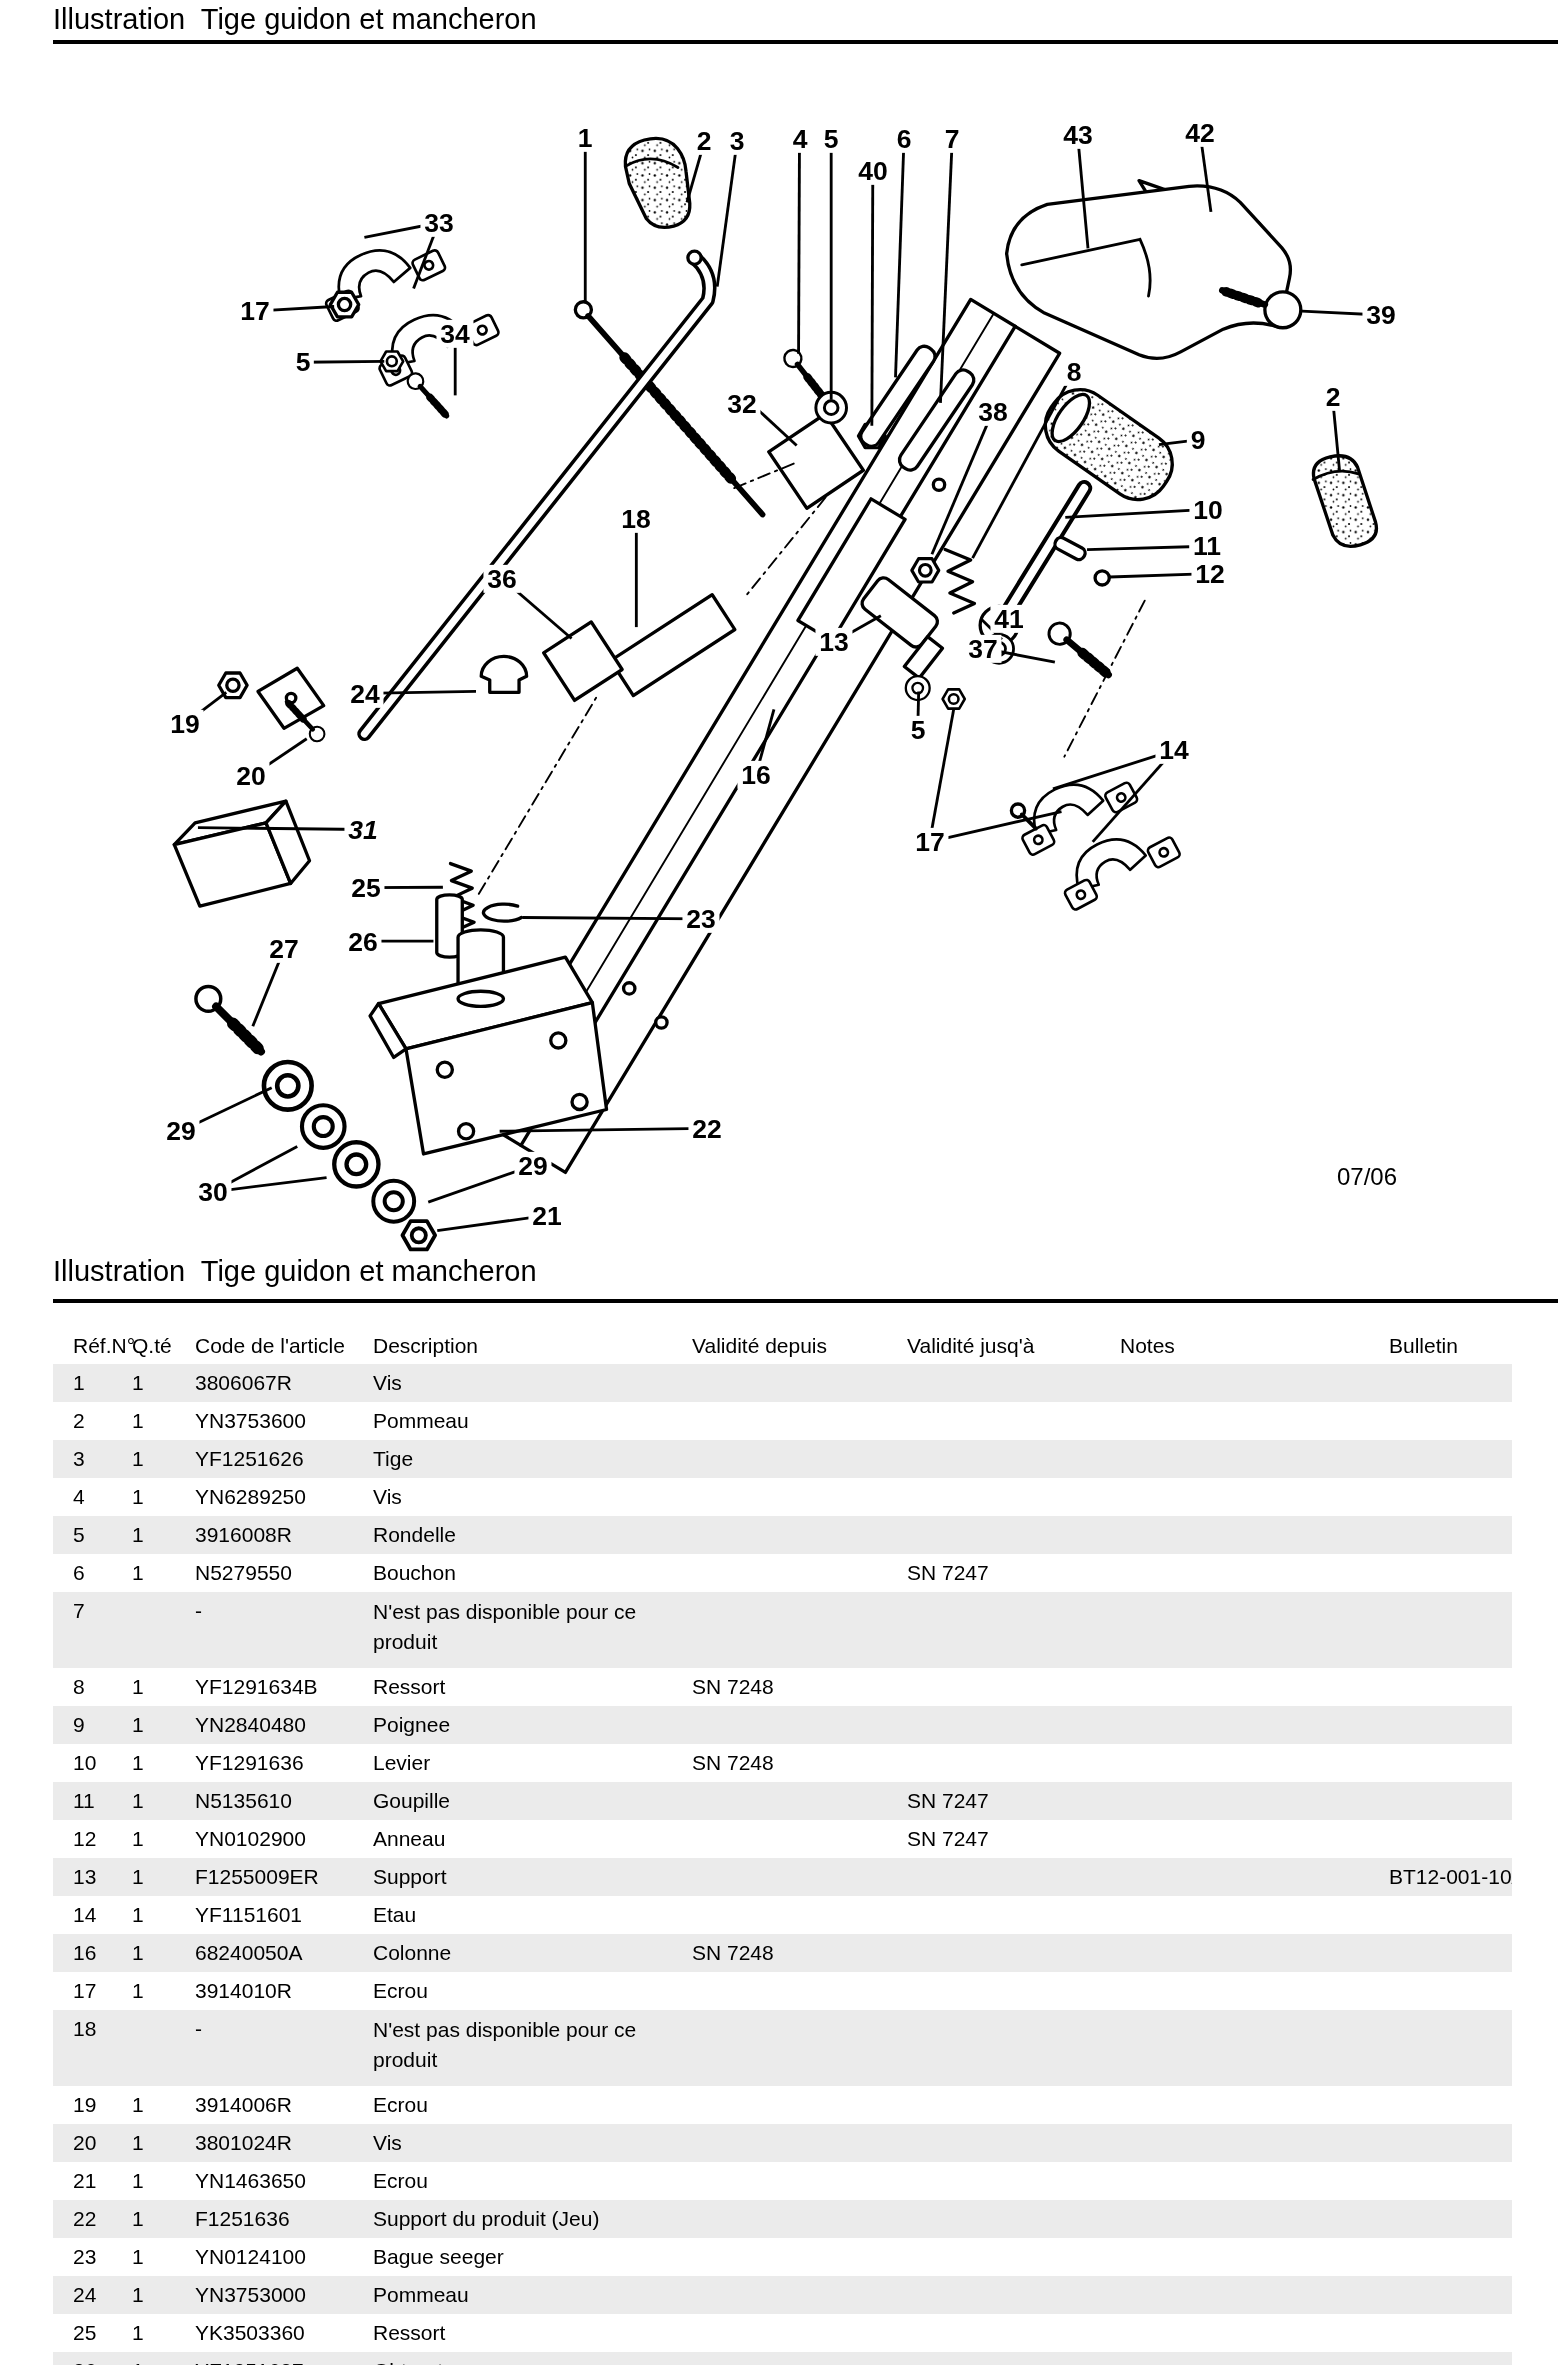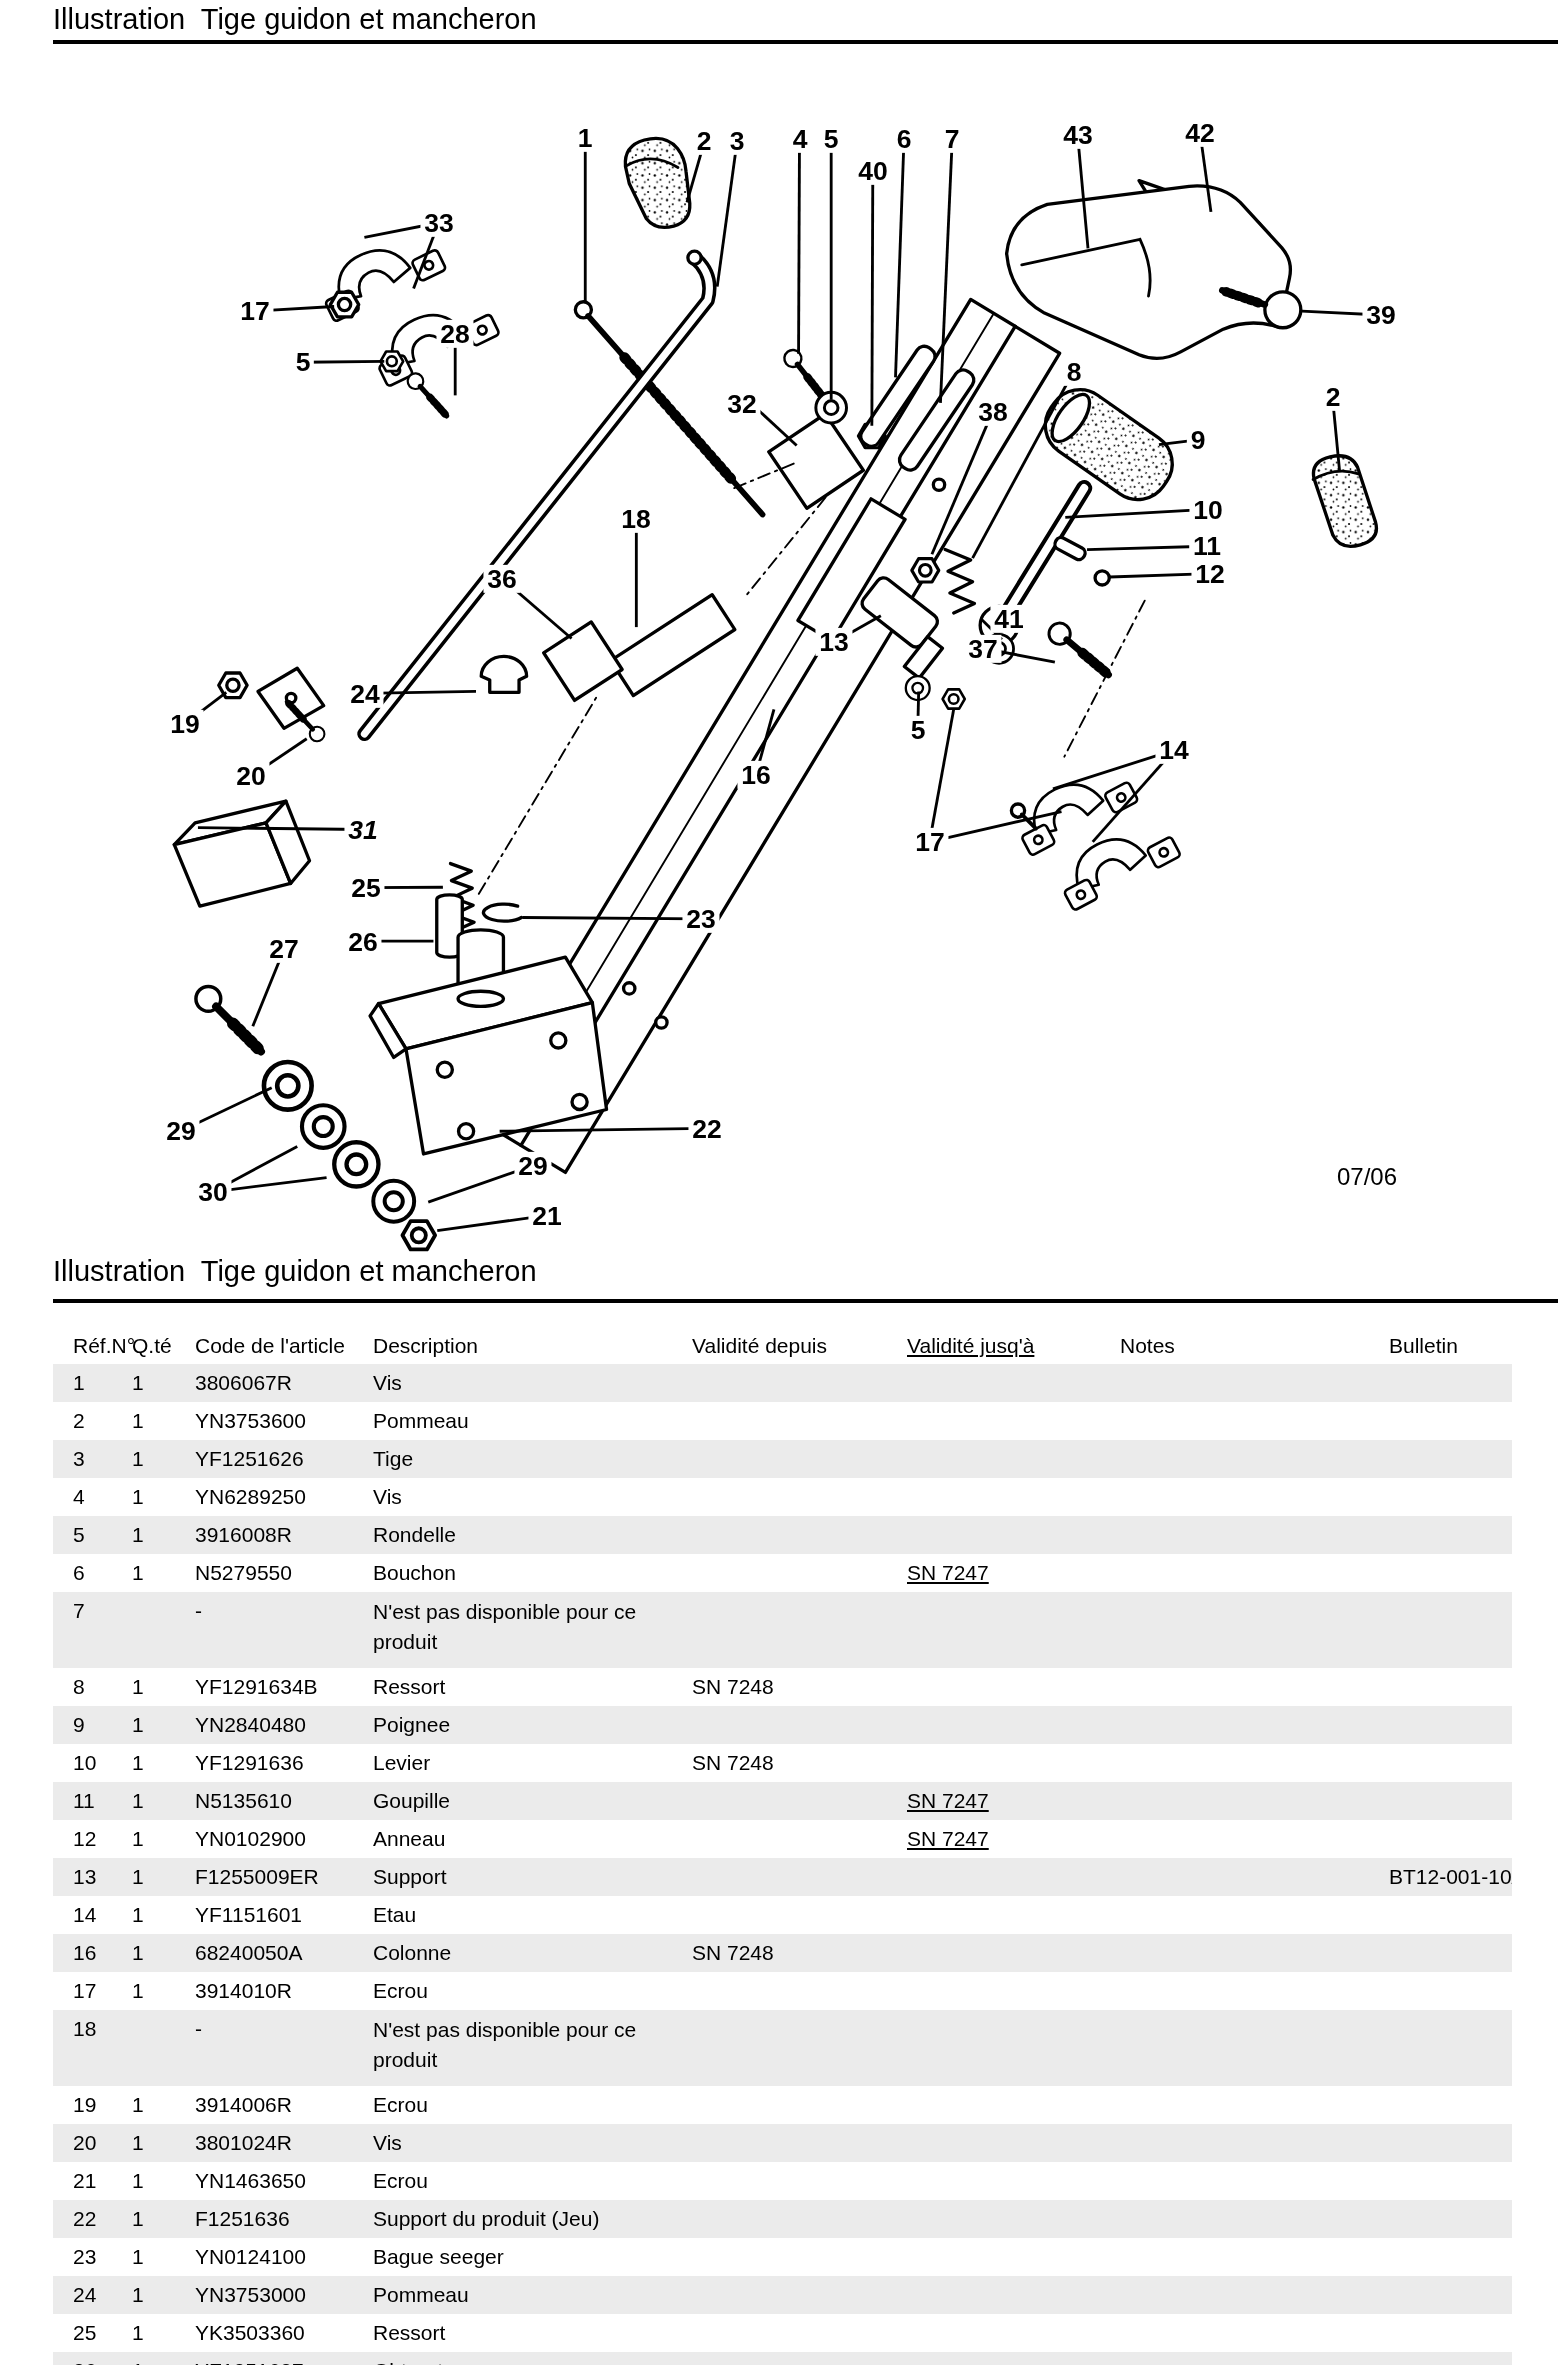--- a/index.html
+++ b/index.html
@@ -17,21 +17,21 @@
            line-height:1;background:#fff;padding:0.9px 3.8px;white-space:nowrap;}
   .datecode{position:absolute;left:1337px;top:1163px;font-size:24px;}
   #thead{position:absolute;left:53px;top:1328px;width:1459px;height:36px;}
   .hcell{position:absolute;top:0;font-size:21px;line-height:36px;white-space:nowrap;}
   #parts-table{position:absolute;left:53px;top:1364px;width:1459px;overflow:hidden;}
   .row{position:relative;height:38px;}
   .row.tall{height:76px;}
   .row.odd{background:#ebebeb;}
   .cell{position:absolute;top:0;font-size:21px;line-height:38px;white-space:nowrap;}
   .c-ref{left:20px;}  .c-qty{left:79px;} .c-code{left:142px;text-align:center;} .c-desc{left:320px;}
-  .c-from{left:639px;} .c-to{left:854px;text-decoration:underline;} .c-notes{left:1067px;} .c-bull{left:1336px;}
+  .c-from{left:639px;} .c-to{left:854px;} .c-notes{left:1067px;} .c-bull{left:1336px;}
   .tall .c-desc{line-height:30px;padding-top:4.7px;width:303px;white-space:normal;}
   .leader{stroke:#000;stroke-width:6;}
   .dashdot{stroke:#000;stroke-width:4;fill:none;stroke-dasharray:26 12 5 12;}
 </style>
 </head>
 <body>
 
 <div class="page">
 
   <div class="page-title">Illustration  Tige guidon et mancheron</div>
@@ -247,21 +247,21 @@
       <div class="callout" style="left: 1381px; top: 315px;">39</div>
       <div class="callout" style="left: 1074px; top: 372px;">8</div>
       <div class="callout" style="left: 993px; top: 412px;">38</div>
       <div class="callout" style="left: 1198px; top: 440px;">9</div>
       <div class="callout" style="left: 1333px; top: 397px;">2</div>
       <div class="callout" style="left: 1208px; top: 510px;">10</div>
       <div class="callout" style="left: 1207px; top: 546px;">11</div>
       <div class="callout" style="left: 1210px; top: 574px;">12</div>
       <div class="callout" style="left: 439px; top: 223px;">33</div>
       <div class="callout" style="left: 255px; top: 311px;">17</div>
-      <div class="callout" style="left: 455px; top: 334px;">28</div>
+      <div class="callout" style="left: 455px; top: 334px;">34</div>
       <div class="callout" style="left: 303px; top: 362px;">5</div>
       <div class="callout" style="left: 742px; top: 404px;">32</div>
       <div class="callout" style="left: 636px; top: 519px;">18</div>
       <div class="callout" style="left: 502px; top: 579px; text-align: center;">36</div>
       <div class="callout" style="left: 834px; top: 642px;">13</div>
       <div class="callout" style="left: 981px; top: 619px; margin-left: 28px;">41</div>
       <div class="callout" style="left: 983px; top: 649px;">37</div>
       <div class="callout" style="left: 918px; top: 730px;">5</div>
       <div class="callout" style="left: 1174px; top: 750px;">14</div>
       <div class="callout" style="left: 930px; top: 842px;">17</div>

